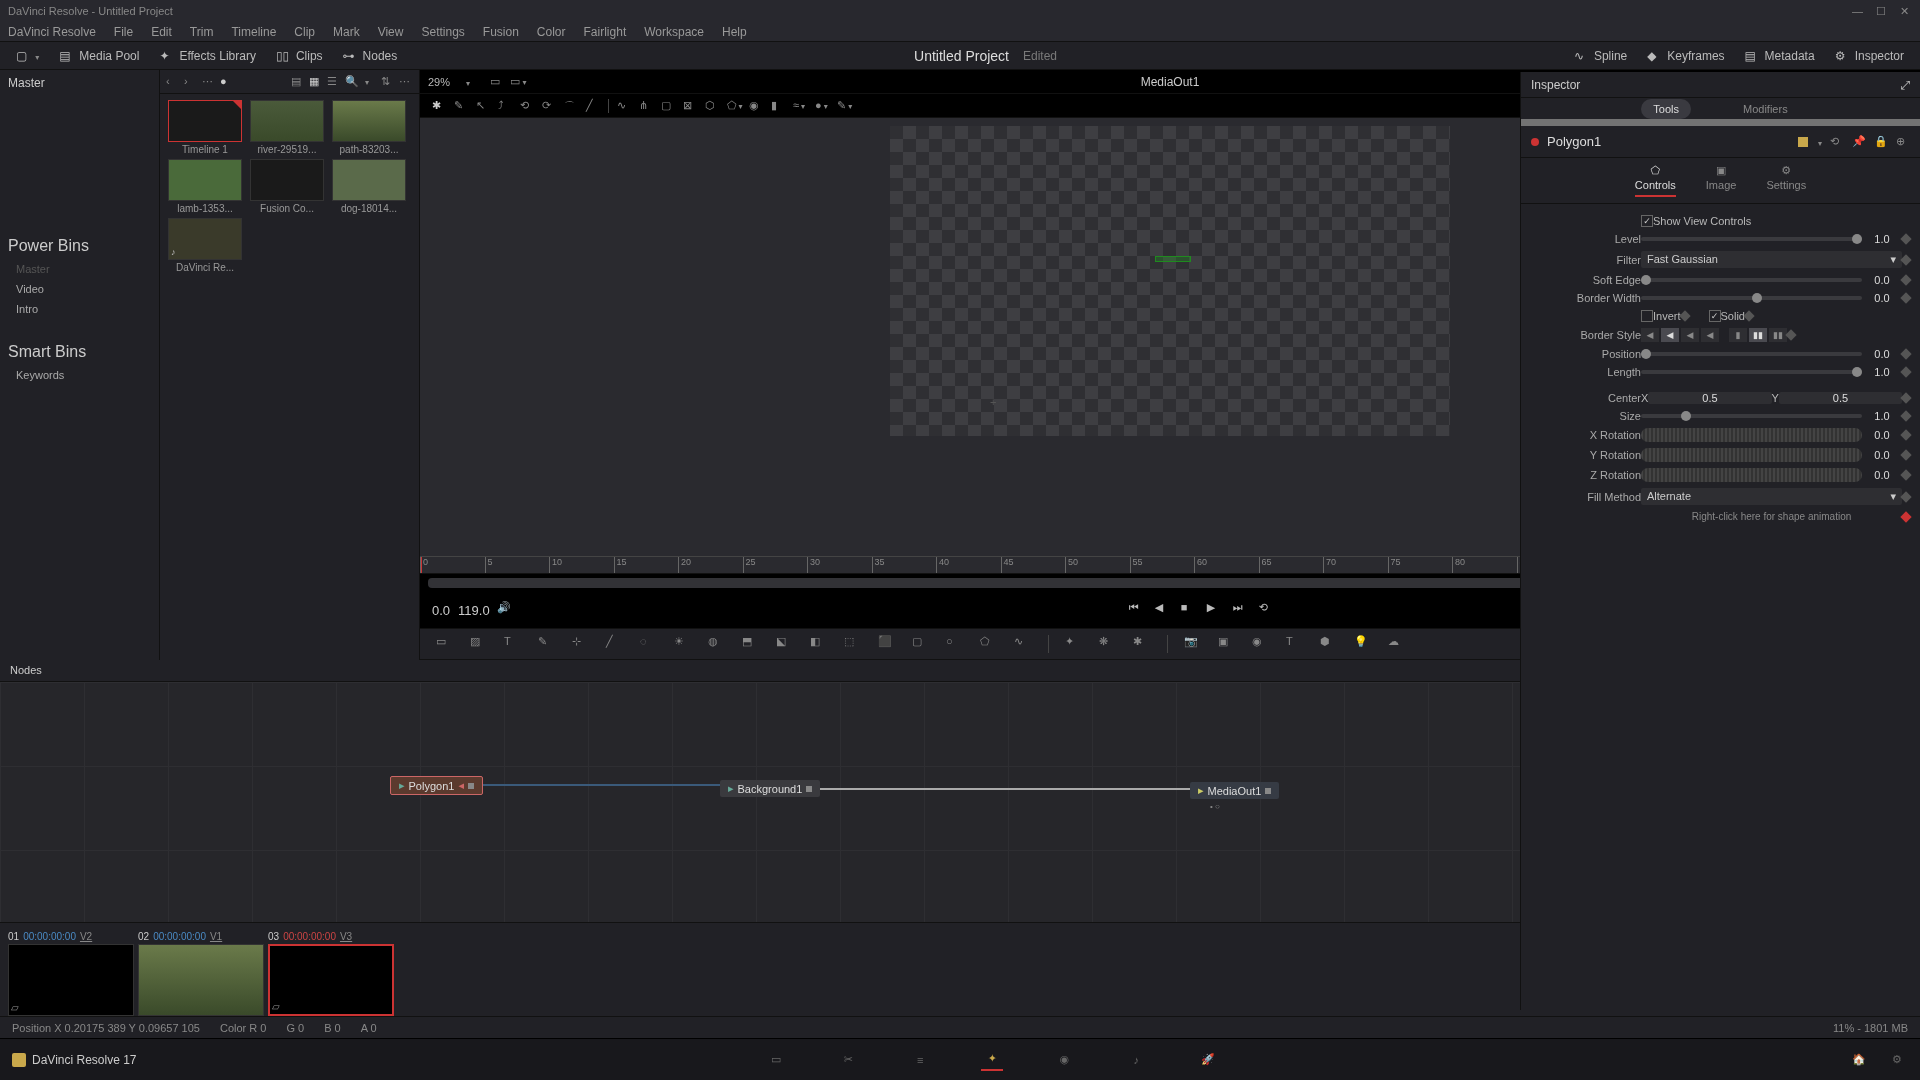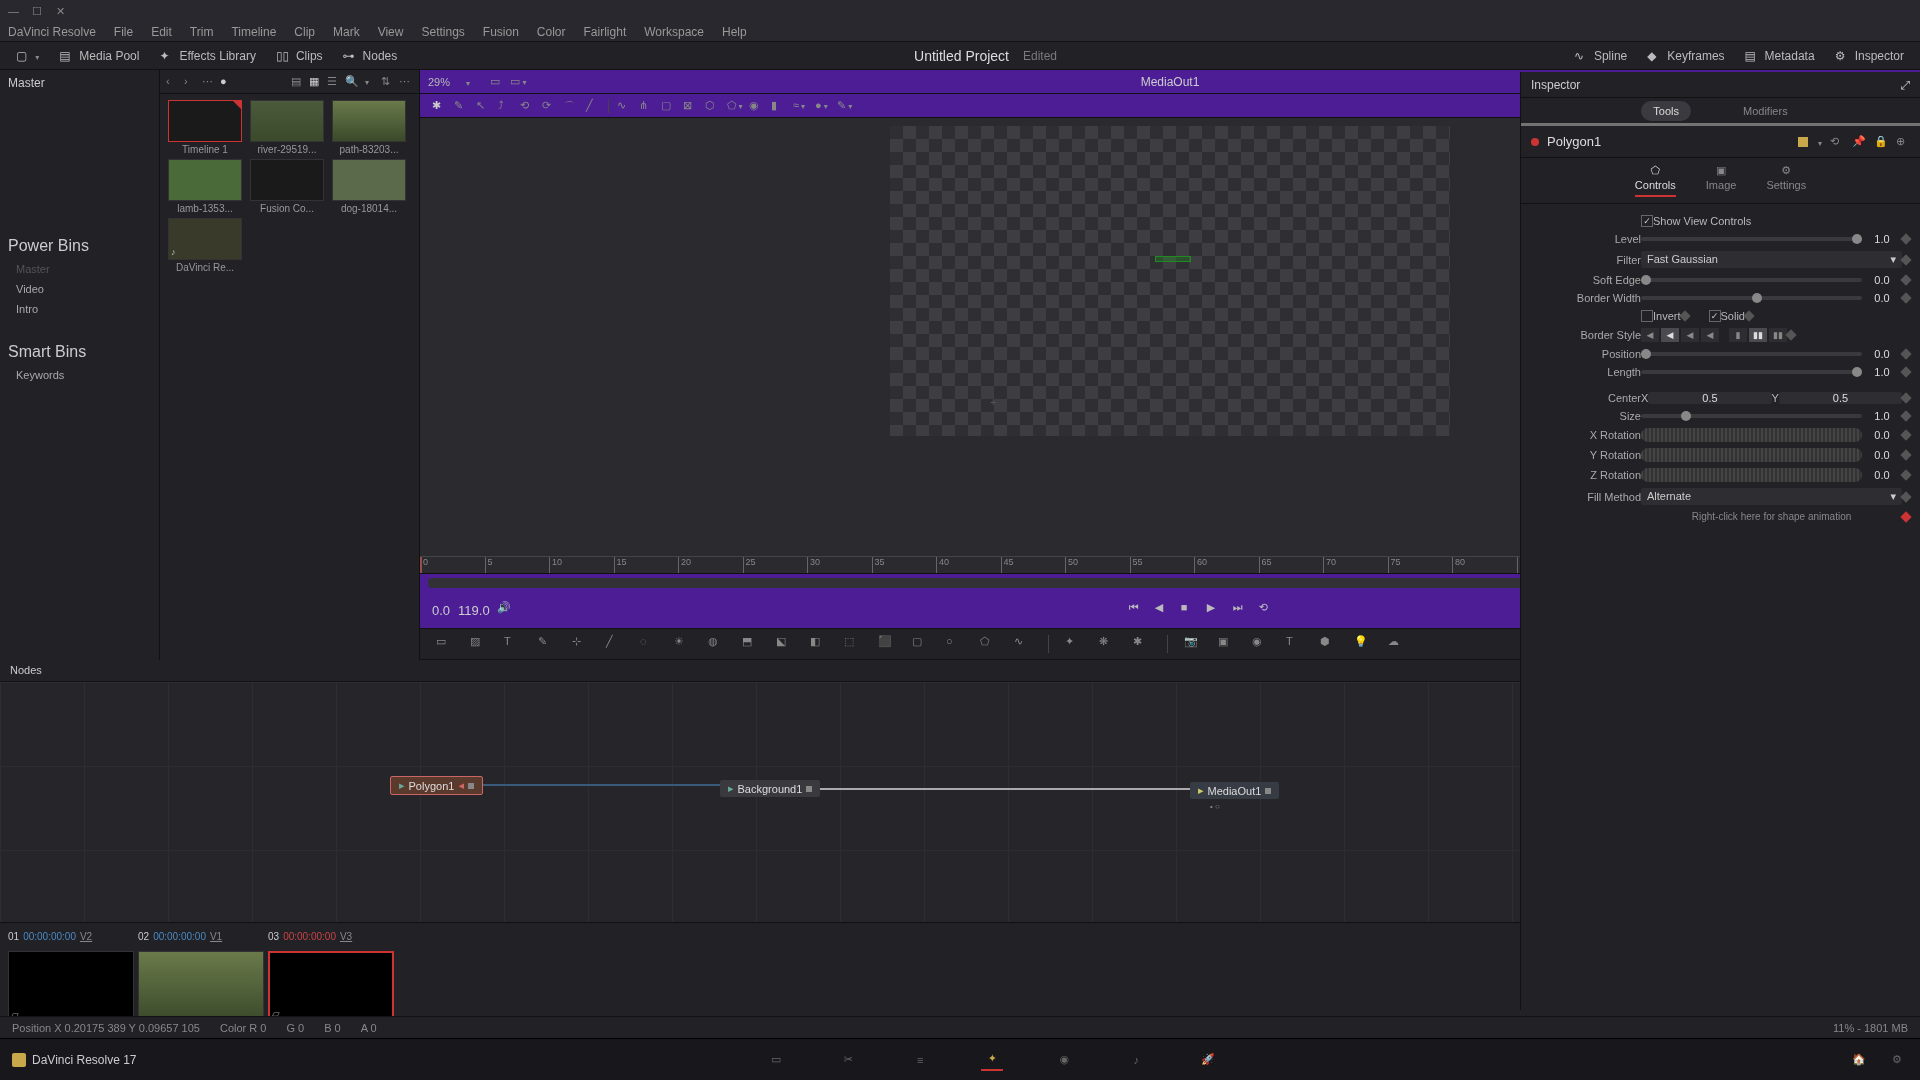--- a/index.html
+++ b/index.html
@@ -24,21 +24,21 @@
 .bin-item.faded { color: #555;}
 .media-panel { width: 260px; background: #212126; border-right: 1px solid #111; display:flex; flex-direction:column;}
 .media-toolbar { height: 24px; display: flex; align-items: center; gap: 4px; padding: 0 6px; border-bottom: 1px solid #111;}
 .media-tb-icon { width: 14px; height: 14px; color: #888; cursor:pointer;}
 .media-grid { flex:1; padding: 6px; display:flex; flex-wrap: wrap; gap:4px; align-content: flex-start;}
 .thumb { width: 78px; display:flex; flex-direction:column; align-items:center; cursor:pointer;}
 .thumb-img { width:74px; height:42px; background:#444; border:1px solid #333; position:relative;}
 .thumb-img.selected { border:1px solid #c33;}
 .thumb-label { font-size:10px; color:#999; margin-top:2px; white-space:nowrap; overflow:hidden; width:74px; text-align:center;}
 .corner-mark { position:absolute; top:0; right:0; width:0; height:0; border-top:8px solid #c33; border-left:8px solid transparent;}
-.viewer { flex:1; display:flex; flex-direction:column; background:#4c1d95;}
+.viewer { flex:1; display:flex; flex-direction:column; background:#000000;}
 .viewer-header { height:24px; display:flex; align-items:center; justify-content:center; gap:8px; border-bottom:1px solid #111;}
 .viewer-title { color:#ccc; font-size:12px;}
 .viewer-tools { height:24px; display:flex; align-items:center; gap:8px; padding:0 12px; border-bottom:1px solid #111;}
 .vt-icon { width:14px; height:14px; color:#888; cursor:pointer;}
 .viewer-canvas { flex:1; position:relative; background:#2a2a2f; display:flex; align-items:flex-start; justify-content:center; padding-top:8px;}
 .checker { width:560px; height:310px; background-image: repeating-conic-gradient(#3e3e42 0 25%, #2f2f33 0 50%); background-size: 26px 26px; position:relative;}
 .green-mark { position:absolute; top:130px; left:265px; width:36px; height:6px; border:1px solid #1f8a1f; background: rgba(40,160,40,0.3);}
 .crosshair { position:absolute; top:270px; left:100px; color:#555;}
 .ruler { height:18px; background:#2a2a2f; position:relative; border-top:1px solid #444; border-bottom:1px solid #111;}
 .ruler .tick { position:absolute; top:0; height:100%; border-left:1px solid #666; font-size:9px; color:#888; padding-left:2px;}
@@ -54,33 +54,33 @@
 .nt-icon { width:18px; height:18px; color:#888; cursor:pointer;}
 .nodes-header { height:22px; background:#212126; padding:4px 10px; color:#ccc; border-bottom:1px solid #111; display:flex; justify-content:space-between;}
 .node-graph { height:240px; background:#26262a; position:relative; background-image: linear-gradient(#2e2e32 1px,transparent 1px),linear-gradient(90deg,#2e2e32 1px,transparent 1px); background-size:84px 84px;}
 .node { position:absolute; padding:2px 8px; background:#3a3a3e; border-radius:2px; font-size:11px; color:#ddd; display:flex; align-items:center; gap:4px;}
 .node.selected{ background:#5b3a2e; border:1px solid #c66;}
 .node.out { background:#363b44;}
 .node-port { width:6px; height:6px; background:#888;}
 .wire { position:absolute; height:2px; background:linear-gradient(90deg,#4a6a8a,#8a8a5a);}
 .clips-row { height:110px; background:#212126; display:flex; align-items:flex-start; gap:4px; padding:8px; border-top:1px solid #111;}
 .clip { display:flex; flex-direction:column;}
-.clip-header { display:flex; gap:4px; font-size:10px; margin-bottom:9px;}
+.clip-header { display:flex; gap:4px; font-size:10px; margin-bottom:2px;}
 .clip-num { color:#ccc;}
 .clip-tc { color:#4a8ac4;}
 .clip-tc.red { color:#c44;}
 .clip-v { color:#888;text-decoration:underline;}
 .clip-thumb { width:126px; height:72px; background:#000; border:1px solid #333; position:relative;}
 .clip-thumb.selected { border:2px solid #c33;}
 .clip-thumb .mark { position:absolute; bottom:2px; left:2px; font-size:10px; color:#999;}
 .clip-footer { height:18px; display:flex; align-items:center; gap:4px; font-size:10px; color:#999; padding-left:4px;}
 .clip-footer .star { color:#c9a84b;}
 .inspector { width:400px; background:#212126; border-left:1px solid #111; position:absolute; right:0; top:72px; bottom:70px; display:flex; flex-direction:column;}
 .insp-header { height:26px; padding:4px 10px; color:#ccc; font-size:12px; border-bottom:1px solid #111; display:flex; justify-content:space-between; align-items:center;}
-.insp-tabs { height:28px; display:flex; justify-content:center; gap:40px; align-items:center; border-bottom:3px solid #737373;}
+.insp-tabs { height:28px; display:flex; justify-content:center; gap:40px; align-items:center; border-bottom:7px solid #737373;}
 .insp-tab { color:#888; cursor:pointer; padding:4px 12px;}
 .insp-tab.active { background:#3a3a40; border-radius:10px; color:#ddd;}
 .insp-title-row { display:flex; align-items:center; gap:8px; padding:8px 10px; border-bottom:1px solid #111;}
 .insp-title-row .dot { width:8px; height:8px; border-radius:50%; background:#c33;}
 .insp-title-row .name { color:#ddd; font-size:13px;}
 .insp-title-row .spacer { flex:1;}
 .insp-title-row .sq { width:10px; height:10px; background:#c9a84b;}
 .insp-subtabs { display:flex; justify-content:center; gap:30px; padding:6px 0; border-bottom:1px solid #111;}
 .insp-subtab { display:flex; flex-direction:column; align-items:center; gap:2px; color:#888; cursor:pointer; font-size:11px;}
 .insp-subtab.active { color:#ddd; border-bottom:2px solid #c33; padding-bottom:4px;}
@@ -117,20 +117,21 @@
 .thumb-lamb { background:#4a6a3a;}
 .thumb-dog { background:#5a6a4a;}
 .thumb-dark { background:#1a1a1a;}
 .thumb-rail { background:#3a3a2a;}
 .hint { color:#888; font-size:10px; text-align:center;}
 </style>
 </head>
 <body>
 
 <div class="titlebar">
+  <span class="title">DaVinci Resolve - Untitled Project</span>
   <div class="win-controls">
     <span class="win-btn">—</span>
     <span class="win-btn">☐</span>
     <span class="win-btn">✕</span>
   </div>
 </div>
 
 <div class="menubar">
   <span class="menu-item">DaVinci Resolve</span>
   <span class="menu-item">File</span>

